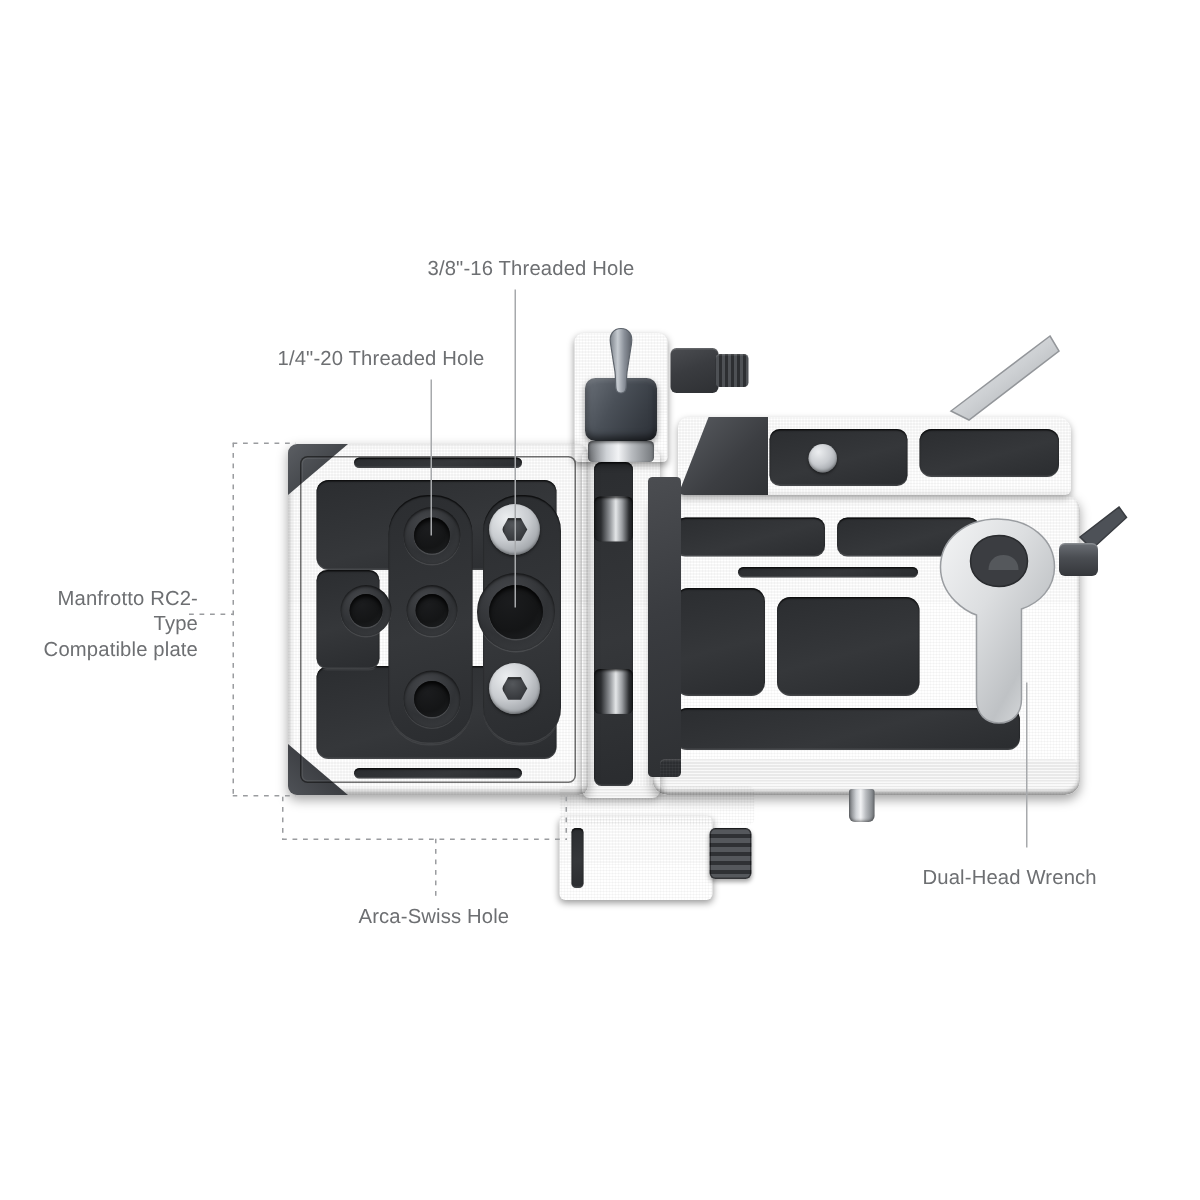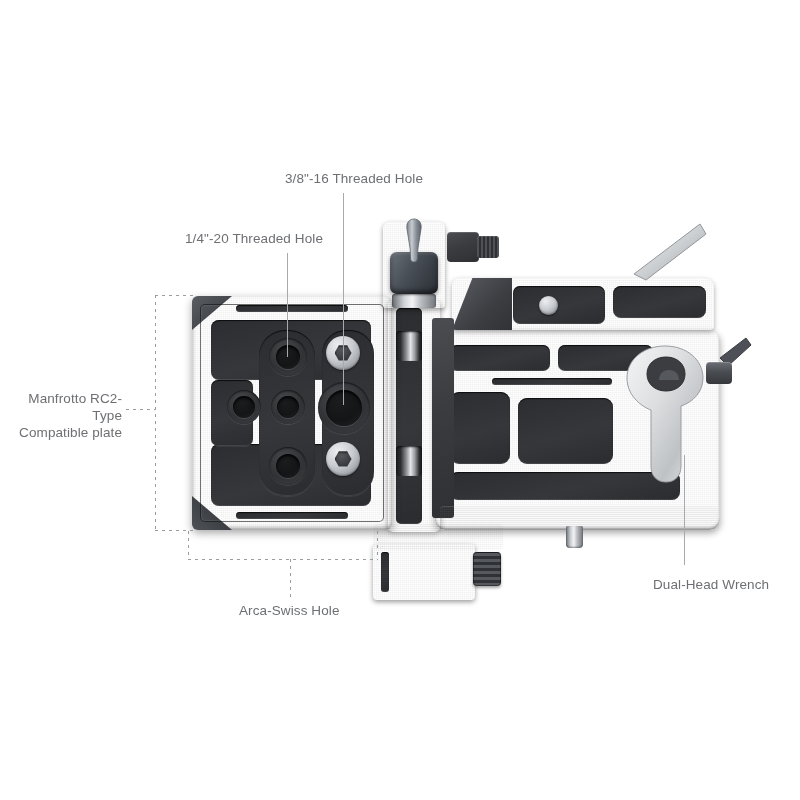--- a/index.html
+++ b/index.html
@@ -271,20 +271,20 @@
 
   <div class="dash-v" style="left:188px;top:531px;height:29px;"></div>
   <div class="dash-h" style="left:188px;top:559px;width:190px;"></div>
   <div class="dash-v" style="left:377px;top:531px;height:29px;"></div>
   <div class="dash-v" style="left:290px;top:559px;height:41px;"></div>
 
   <div class="callout" style="left:285px;top:170px;">3/8"-16 Threaded Hole</div>
 
   <div class="callout" style="left:185px;top:230px;">1/4"-20 Threaded Hole</div>
 
-  <div class="callout right" style="left:0px;top:390px;width:122px;">Manfrotto RC2-Type
+  <div class="callout right" style="left:0px;top:390px;width:122px;padding-left:10px;">Manfrotto RC2-Type
 Compatible plate</div>
 
   <div class="callout" style="left:239px;top:602px;">Arca-Swiss Hole</div>
 
-  <div class="callout" style="left:615px;top:576px;margin-left:38px;">Dual-Head Wrench</div>
+  <div class="callout" style="left:615px;top:576px;">Dual-Head Wrench</div>
 
 </div>
 
 </body></html>

